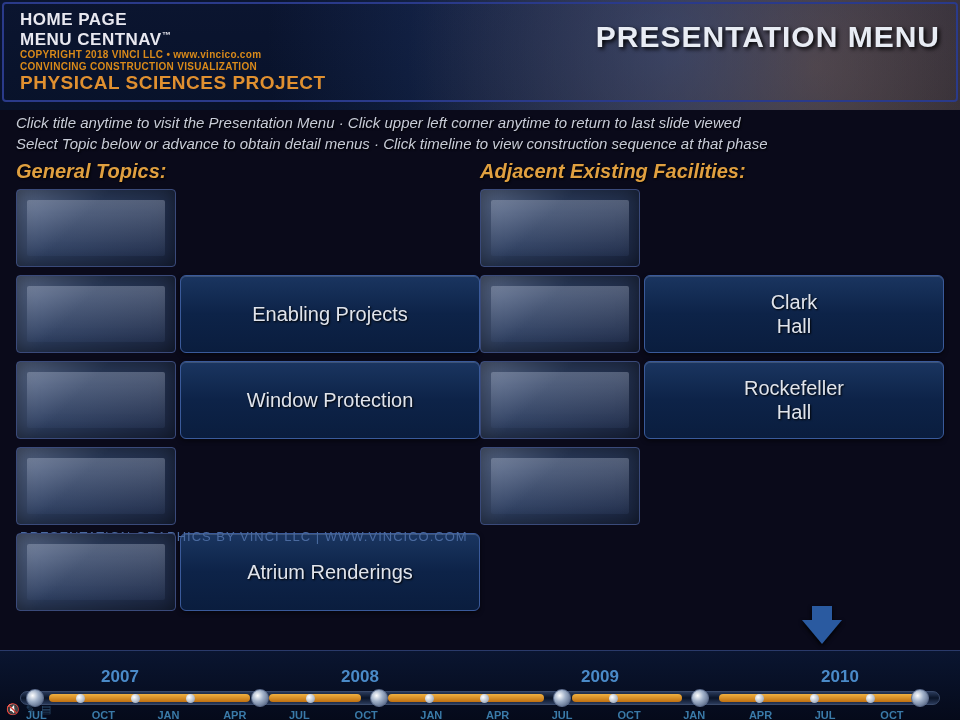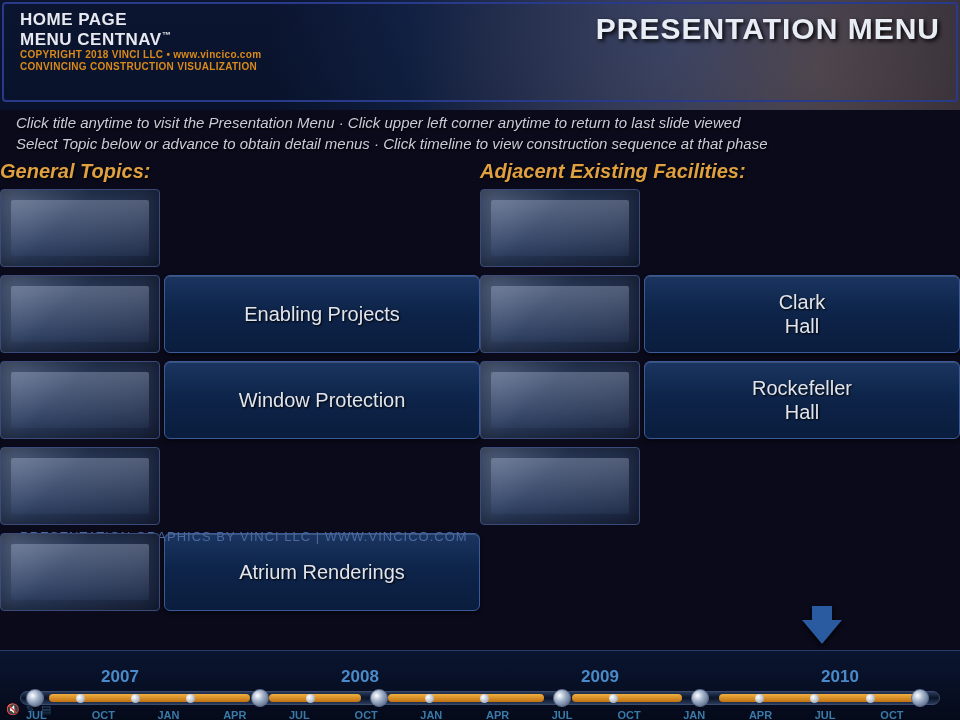--- a/index.html
+++ b/index.html
@@ -35,33 +35,33 @@
 .copyright { color: #d98a1a; font-size: 10px; font-weight: bold; letter-spacing: 0.3px; }
 .tagline { color: #d98a1a; font-size: 10px; font-weight: bold; letter-spacing: 0.3px; }
 .project { color: #e09030; font-size: 19px; font-weight: bold; letter-spacing: 0.5px; }
 .header-right {
   color: #e8ecf4;
   font-size: 30px;
   font-weight: bold;
   letter-spacing: 1px;
   text-shadow: 2px 2px 4px #000;
   align-self: flex-start;
-  margin-top: 2px;
+  margin-top: 10px;
 }
 .instructions {
   padding: 8px 16px 4px;
   color: #c8ccd8;
   font-style: italic;
   font-size: 15px;
   line-height: 1.4;
   text-shadow: 1px 1px 2px #000;
 }
 .columns {
   display: flex;
-  padding: 2px 0 0;
+  padding: 2px 16px 0;
 }
 .col { flex: 1; }
 .col-title {
   color: #e0a040;
   font-style: italic;
   font-weight: bold;
   font-size: 20px;
   margin-bottom: 6px;
   text-shadow: 1px 1px 2px #000;
 }
@@ -201,20 +201,21 @@
 <div class="bg-hex"></div>
 
 <div class="header">
   <div class="header-left">
     <div class="home-page">HOME PAGE</div>
     <div class="brand">
       <span>MENU CENTNAV</span><sup>™</sup>
     </div>
     <div class="copyright">COPYRIGHT 2018 VINCI LLC • www.vincico.com</div>
     <div class="tagline">CONVINCING CONSTRUCTION VISUALIZATION</div>
+    <div class="project">PHYSICAL SCIENCES PROJECT</div>
   </div>
   <div class="header-right">PRESENTATION MENU</div>
 </div>
 
 <div class="instructions">
   <div>Click title anytime to visit the Presentation Menu · Click upper left corner anytime to return to last slide viewed</div>
   <div>Select Topic below or advance to obtain detail menus · Click timeline to view construction sequence at that phase</div>
 </div>
 
 <div class="columns">

